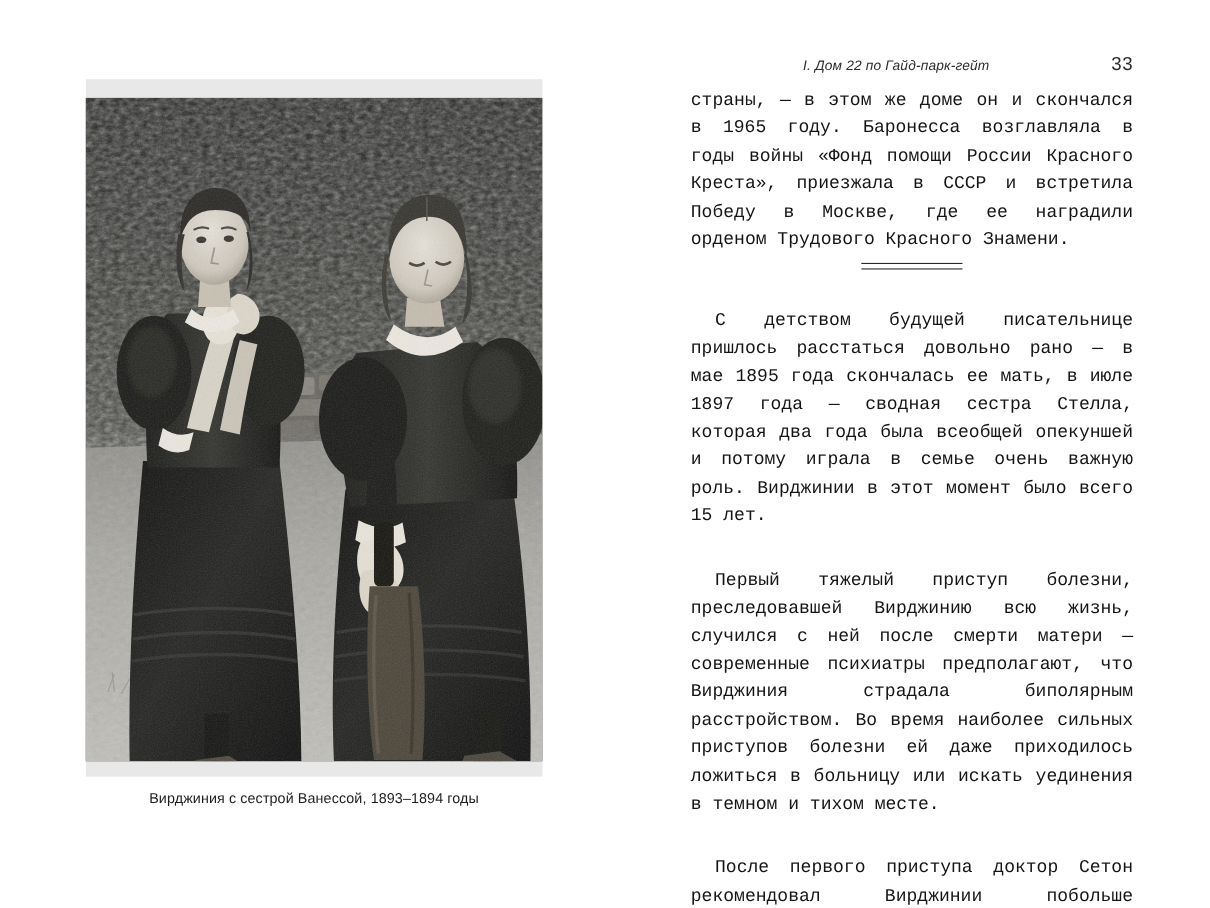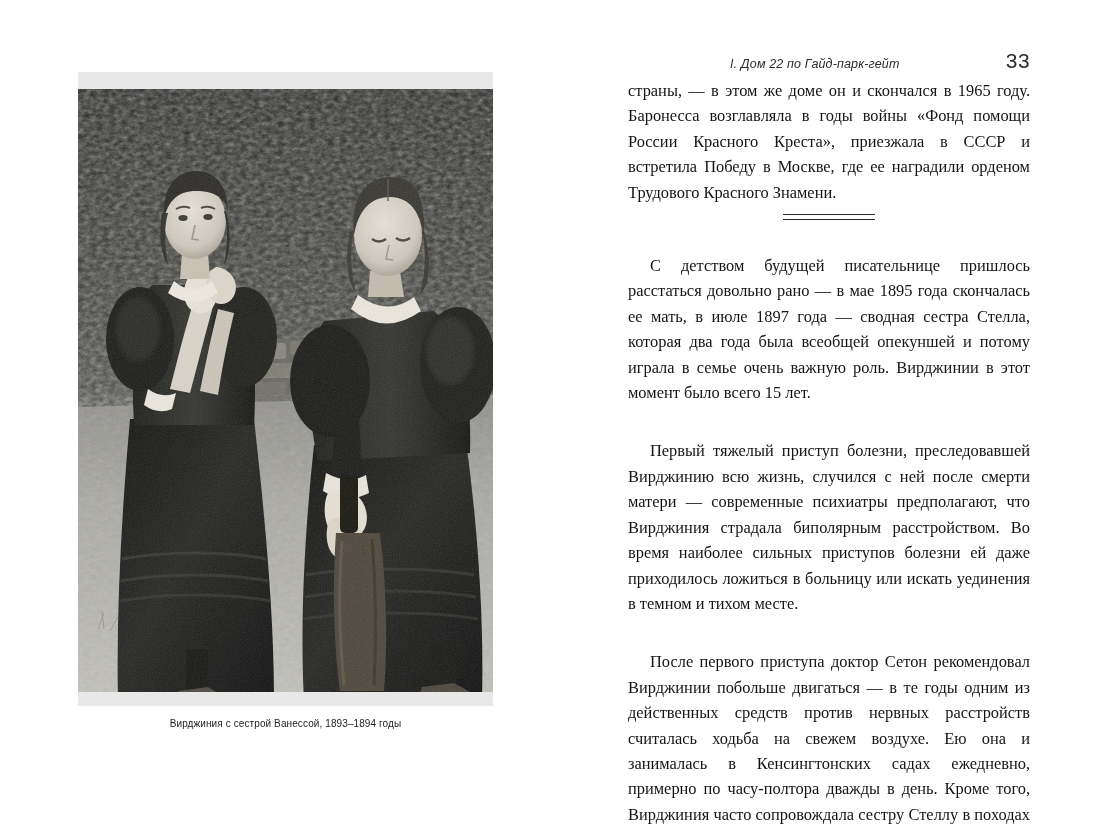--- a/index.html
+++ b/index.html
@@ -36,21 +36,21 @@
   .running-head-title {
     font-family: "Liberation Sans", sans-serif;
     font-style: italic;
     font-size: 12.5px;
     letter-spacing: 0.15px;
     color: #2b2b2b;
     margin-left: 118px;
   }
   .folio {
     font-family: "Liberation Sans", sans-serif;
-    font-size: 21px;
+    font-size: 17px;
     color: #2b2b2b;
     letter-spacing: 0.4px;
   }
 
   
   .figure {
     position: absolute;
     left: 78px;
     top: 72px;
     width: 415px;
@@ -68,35 +68,35 @@
   }
   .photo-svg { display: block; width: 415px; height: 603px; }
 
   .caption {
     position: absolute;
     left: 78px;
     top: 718px;
     width: 415px;
     text-align: center;
     font-family: "Liberation Sans", sans-serif;
-    font-size: 10px;
+    font-size: 13px;
     color: #1d1d1d;
     letter-spacing: 0.1px;
   }
 
   
   .column {
     position: absolute;
     left: 628px;
     top: 78px;
     width: 402px;
   }
   .para {
     margin: 0;
-    font-family: Liberation Serif, serif;
+    font-family: Liberation Mono, monospace;
     font-size: 16.4px;
     line-height: 25.4px;
     text-align: justify;
     text-justify: inter-word;
     color: #141414;
     hyphens: manual;
   }
   .para.indent { text-indent: 22px; margin-top: 33px; }
 
   .divider-wrap {

